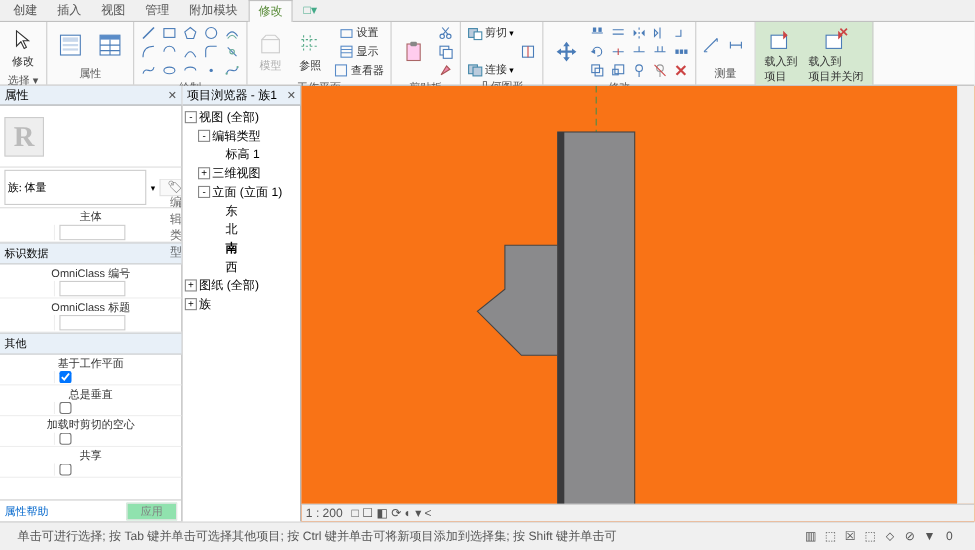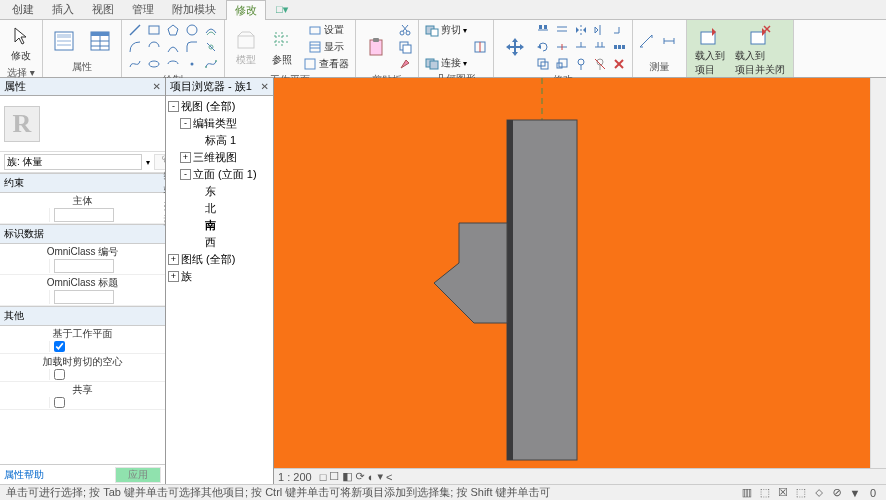--- a/index.html
+++ b/index.html
@@ -25,21 +25,21 @@
 .main-area { flex: 1; display: flex; min-height: 0; background: #fff; }
 .panel { display: flex; flex-direction: column; border-right: 1px solid #999; background: #fff; }
 .panel.props { width: 166px; }
 .panel.browser { width: 108px; }
 .panel-header { background: #e8f0f8; border-bottom: 1px solid #aaa; height: 18px; display: flex; align-items: center; padding: 0 4px; justify-content: space-between; }
 .panel-header .close-x { cursor: pointer; color: #555; font-size: 10px; }
 .panel-body { flex: 1; overflow: auto; }
 .typesel { display: flex; align-items: center; height: 56px; padding: 4px; gap: 6px; border-bottom: 1px solid #ddd; }
 .big-r { width: 36px; height: 36px; background: #eee; border: 1px solid #ccc; display: flex; align-items: center; justify-content: center; font-size: 26px; font-weight: bold; color: #bbb; font-family: Georgia, serif; }
 .type-row { display: flex; align-items: center; padding: 2px 4px; border-bottom: 1px solid #ddd; gap: 4px; }
-.type-row input { flex: 1; border: 1px solid #ccc; height: 16px; font-size: 10px; padding: 0 2px; }
+.type-row input { flex: 1; border: 1px solid #ccc; height: 32px; font-size: 10px; padding: 0 2px; font-family: Liberation Serif, serif; }
 .edit-type-btn { height: 16px; font-size: 10px; padding: 0 6px; border: 1px solid #ccc; background: #f5f5f5; opacity: 0.6; cursor: pointer; }
 .prop-section { background: #e8f0f8; padding: 2px 4px; font-size: 10px; border-top: 1px solid #ccc; border-bottom: 1px solid #ccc; }
 .prop-row { display: flex; align-items: center; padding: 1px 4px; border-bottom: 1px solid #eee; flex-direction: column; }
 .prop-row .k { flex: 1; font-size: 10px; color: #333; }
 .prop-row .v { width: 68px; border-left: 1px solid #eee; padding-left: 4px; display: flex; align-items: center; }
 .prop-row input[type=checkbox] { width: 11px; height: 11px; }
 .prop-row input[type=text] { width: 60px; height: 14px; border: 1px solid #ccc; font-size: 10px; }
 .panel-footer { border-top: 1px solid #ccc; height: 20px; display: flex; align-items: center; justify-content: space-between; padding: 0 4px; }
 .panel-footer a { color: #0066cc; cursor: pointer; font-size: 10px; }
 .panel-footer button { height: 16px; font-size: 10px; padding: 0 12px; border: 1px solid #ccc; background: #22c55e; opacity: 0.5; }
@@ -47,21 +47,21 @@
 .tree-node { display: flex; align-items: center; padding: 1px 0; cursor: pointer; }
 .tree-node .exp { width: 11px; height: 11px; border: 1px solid #888; display: inline-flex; align-items: center; justify-content: center; font-size: 9px; line-height: 1; margin-right: 2px; background: #fff; }
 .tree-node .sp { display: inline-block; }
 .tree-node.bold { font-weight: bold; }
 .viewport { flex: 1; background: #f97316; position: relative; overflow: hidden; }
 .viewport-inner { position: absolute; inset: 0; }
 .ctrl-bar { position: absolute; bottom: 0; left: 0; right: 0; height: 16px; background: #f0f0f0; border-top: 1px solid #ccc; display: flex; align-items: center; font-size: 10px; padding: 0 4px; gap: 8px; }
 .ctrl-seg { display: flex; align-items: center; gap: 3px; color: #555; }
 .ctrl-seg .glyph { cursor: pointer; }
 .scrollbar-v { position: absolute; right: 0; top: 0; bottom: 16px; width: 16px; background: #f0f0f0; border-left: 1px solid #ddd; }
-.statusbar { height: 16px; background: #f0f0f0; border-top: 1px solid #ccc; display: flex; align-items: center; justify-content: space-between; padding: 0 6px; font-size: 10px; color: #555; }
+.statusbar { height: 26px; background: #f0f0f0; border-top: 1px solid #ccc; display: flex; align-items: center; justify-content: space-between; padding: 0 16px; font-size: 10px; color: #555; }
 .status-right { display: flex; gap: 4px; }
 .status-right .sico { width: 14px; height: 14px; display: flex; align-items: center; justify-content: center; cursor: pointer; }
 </style>
 </head>
 <body>
 
 <div class="menubar">
   <span class="tab">创建</span>
   <span class="tab">插入</span>
   <span class="tab">视图</span>
@@ -494,21 +494,20 @@
     <div class="panel-body">
       <div class="typesel">
         <div class="big-r">R</div>
       </div>
       <div class="type-row">
         <input type="text" value="族: 体量" style="">
         <span style="font-size:8px">▾</span>
         <button class="edit-type-btn"><span style="margin-right:2px">🏷</span><span>编辑类型</span></button>
       </div>
       <div id="prop-sections">
-          <div class="prop-section">约束</div>
           <div class="prop-row">
             <div class="k">主体</div>
             <div class="v">
               <input type="text" style="">
             </div>
           </div>
           <div class="prop-section">标识数据</div>
           <div class="prop-row">
             <div class="k">OmniClass 编号</div>
             <div class="v">
@@ -519,20 +518,26 @@
             <div class="k">OmniClass 标题</div>
             <div class="v">
               <input type="text" style="">
             </div>
           </div>
           <div class="prop-section">其他</div>
           <div class="prop-row">
             <div class="k">基于工作平面</div>
             <div class="v">
               <input type="checkbox" checked="" style="">
+            </div>
+          </div>
+          <div class="prop-row">
+            <div class="k">总是垂直</div>
+            <div class="v">
+              <input type="checkbox" style="">
             </div>
           </div>
           <div class="prop-row">
             <div class="k">加载时剪切的空心</div>
             <div class="v">
               <input type="checkbox" style="">
             </div>
           </div>
           <div class="prop-row">
             <div class="k">共享</div>

